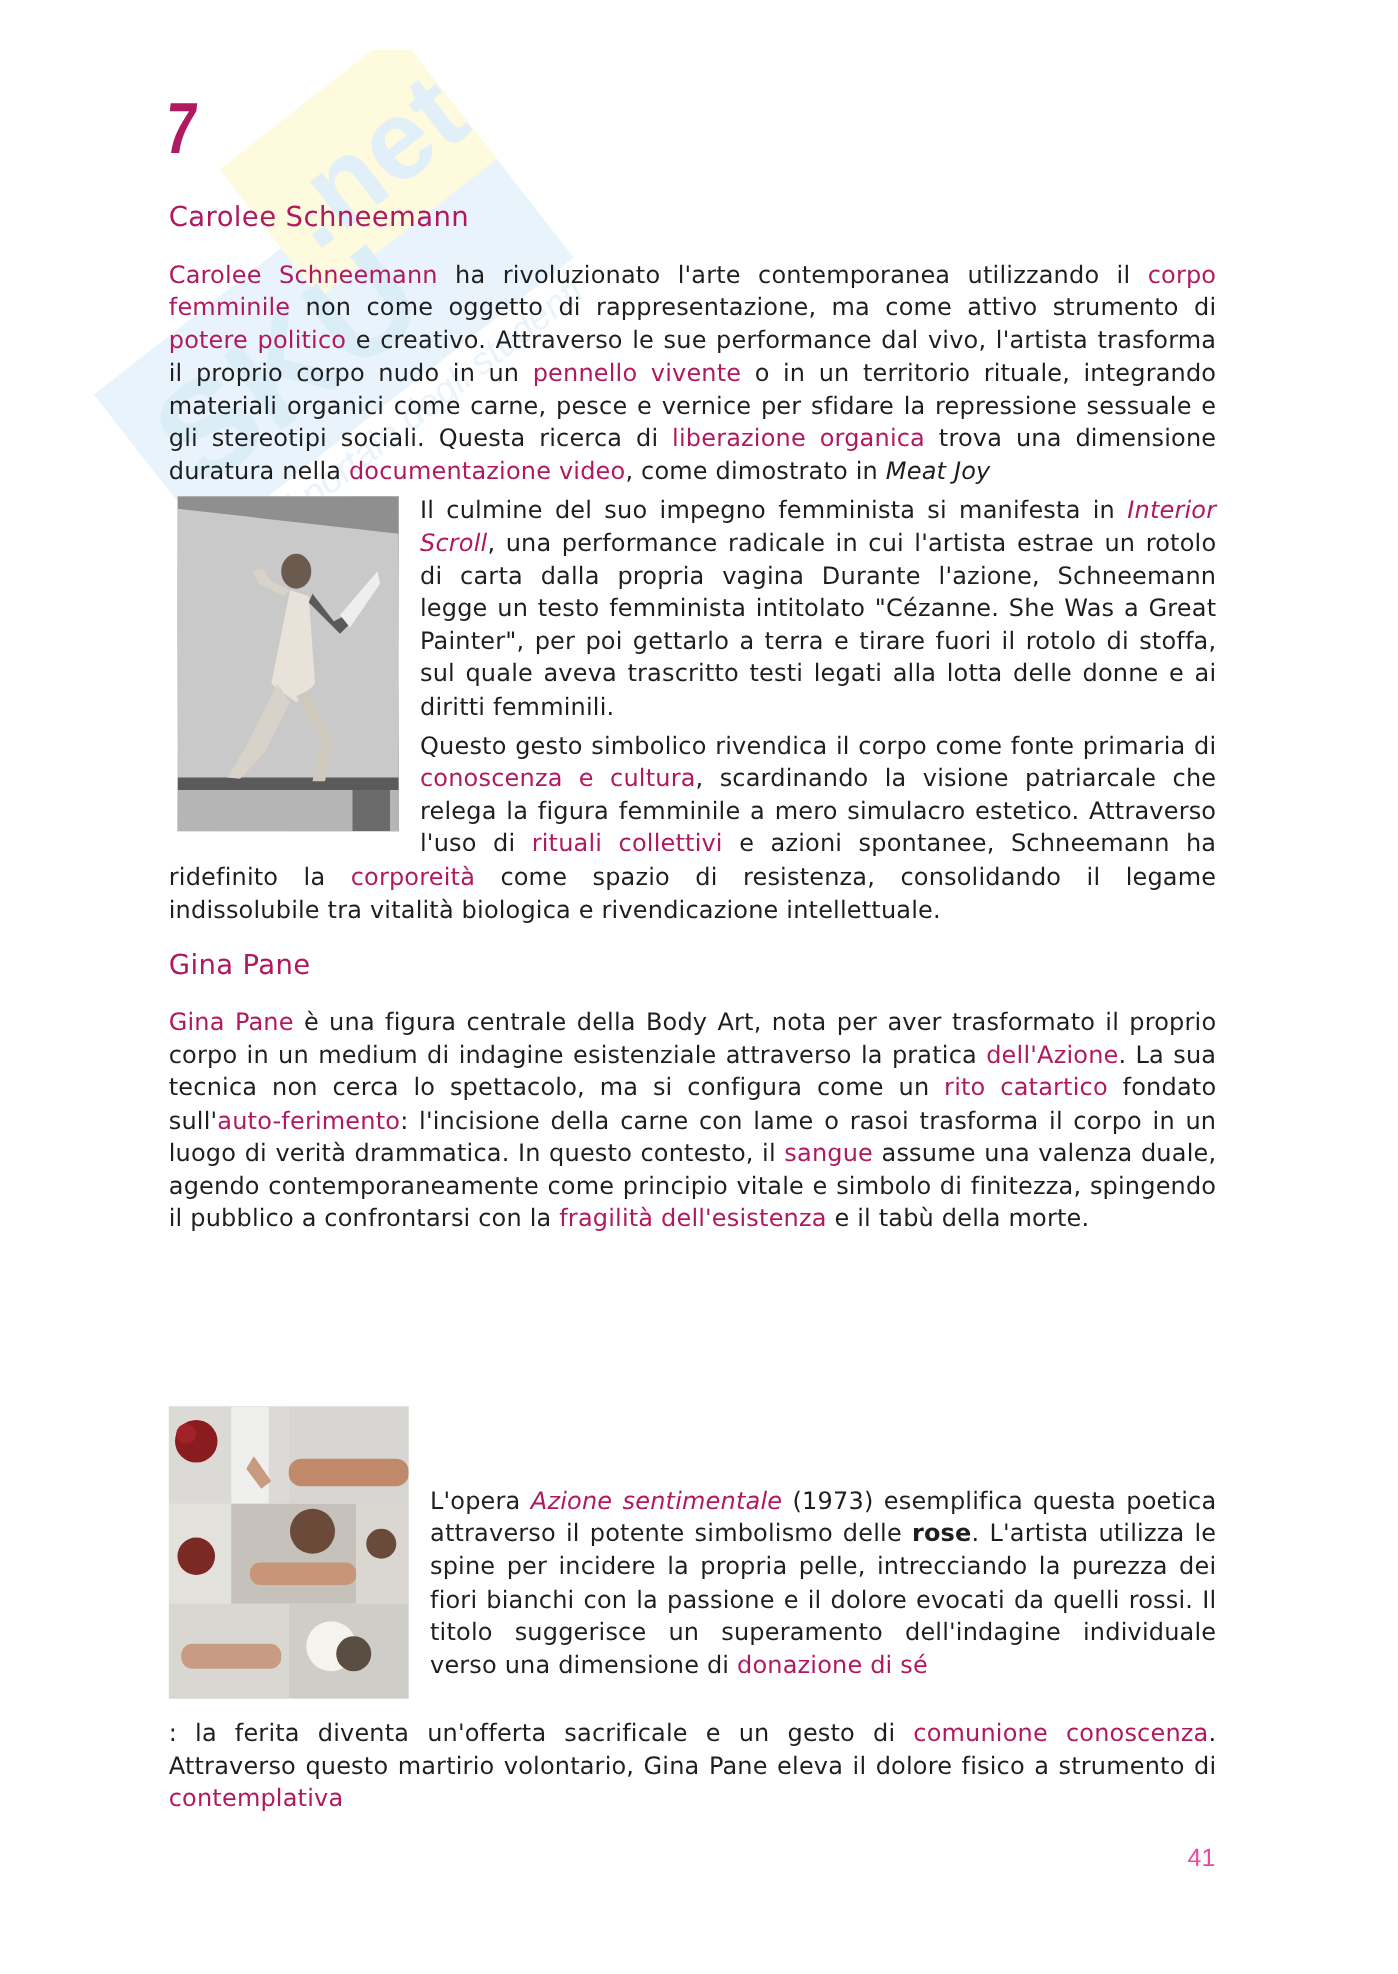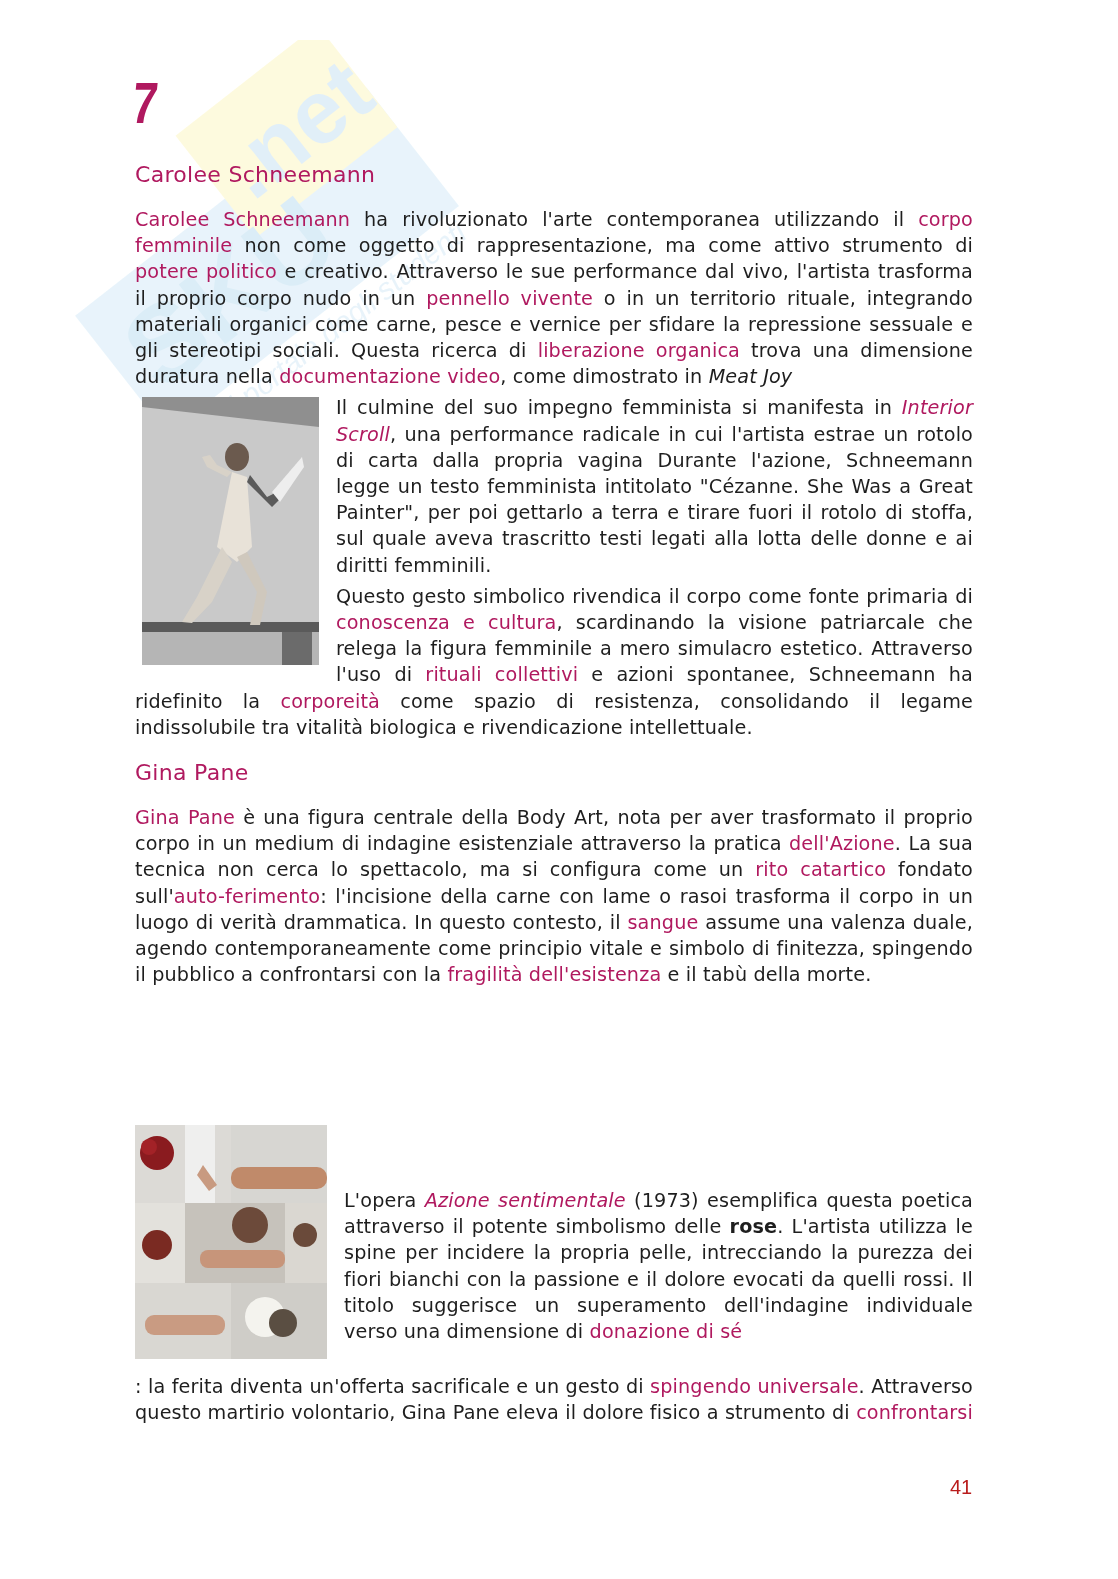--- a/index.html
+++ b/index.html
@@ -14,21 +14,21 @@
   .hl { color:#b0195f; }
   em.hl { font-style:italic; }
   em { }
   strong { font-weight:600;margin-top:46px; }
   h2 { margin:0; font-weight:400; font-size:22px; line-height:28px; color:#b0195f; letter-spacing:0.3px; }
   .sec-title-1 { margin-top:18px; margin-bottom:18px; }
   .sec-title-2 { margin-top:18px; margin-bottom:18px; }
   .figure { float:left; background:#ccc; }
   .fig1 { width:177px; height:268px; margin:7px 17px 0 7px; background:linear-gradient(160deg,#b9b9b9 0%,#9a9a9a 30%,#d7d7d7 60%,#6f6f6f 100%); position:relative; overflow:hidden; }
   .para-gap { height:5px; }
-  .page-number { position:absolute; left:950px; top:1476px; font-family:"Liberation Sans", sans-serif; font-size:20px; color:#b91c1c; z-index:1; }
+  .page-number { position:absolute; left:950px; top:1476px; font-family:"Liberation Sans", sans-serif; font-size:20px; color:#ec4899; z-index:1; }
 </style>
 </head>
 <body>
 
 <svg class="watermark" viewBox="0 0 480 440">
   <g transform="rotate(-38 240 220)" opacity="0.55">
     <rect x="60" y="150" width="370" height="150" fill="#d6ebf8"></rect>
     <polygon points="250,70 430,70 430,200 250,200" fill="#fdf6c4"></polygon>
     <text x="80" y="265" font-family="Liberation Sans, sans-serif" font-weight="700" font-size="110" fill="#bfdff2">SKU</text>
     <text x="270" y="170" font-family="Liberation Sans, sans-serif" font-weight="700" font-size="90" fill="#c9e3f4">.net</text>
@@ -97,16 +97,16 @@
     <circle cx="130" cy="192" r="20" fill="#f4f3ee"></circle>
     <circle cx="148" cy="198" r="14" fill="#5a4e42"></circle>
   </svg>
 </div>
 
 <div style="position:absolute; left:344px; top:1188px; width:629px; z-index:1;">
   <p><span>L'opera </span><em class="hl">Azione sentimentale</em><span> (1973) esemplifica questa poetica attraverso il potente simbolismo delle </span><strong>rose</strong><span>. L'artista utilizza le spine per incidere la propria pelle, intrecciando la purezza dei fiori bianchi con la passione e il dolore evocati da quelli rossi. Il titolo suggerisce un superamento dell'indagine individuale verso una dimensione di </span><span class="hl">donazione di sé</span></p>
 </div>
 
 <div style="position:absolute; left:135px; top:1374px; width:838px; z-index:1;">
-  <p style="text-align-last:justify;"><span>: la ferita diventa un'offerta sacrificale e un gesto di </span><span class="hl">spingendo universale</span><span>. Attraverso questo martirio volontario, Gina Pane eleva il dolore fisico a strumento di </span><span class="hl">confrontarsi</span></p>
+  <p style="text-align-last:justify;"><span>: la ferita diventa un'offerta sacrificale e un gesto di </span><span class="hl">comunione conoscenza</span><span>. Attraverso questo martirio volontario, Gina Pane eleva il dolore fisico a strumento di </span><span class="hl">contemplativa</span></p>
 </div>
 
 <div class="page-number">41</div>
 
 </body></html>

